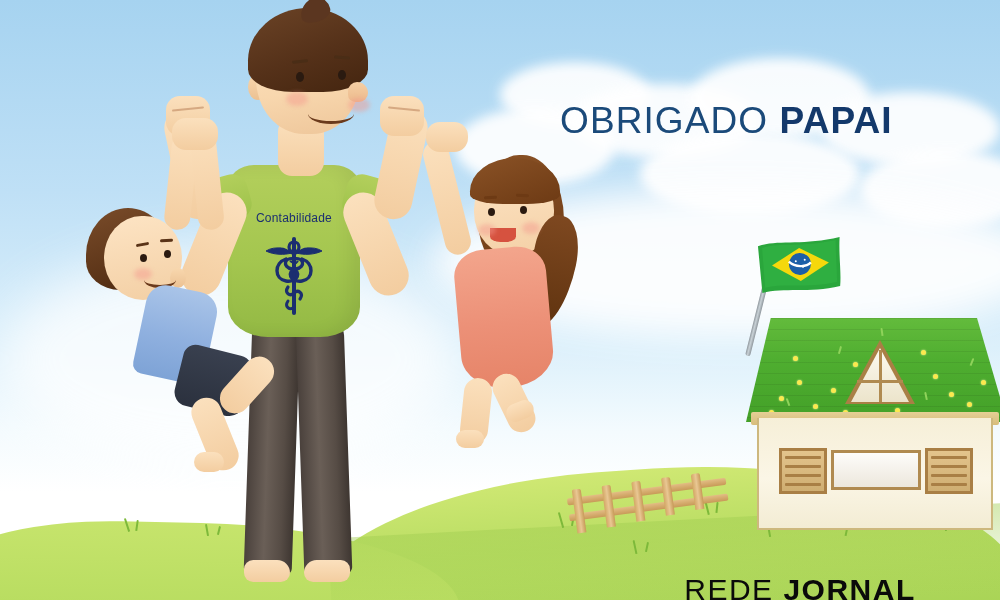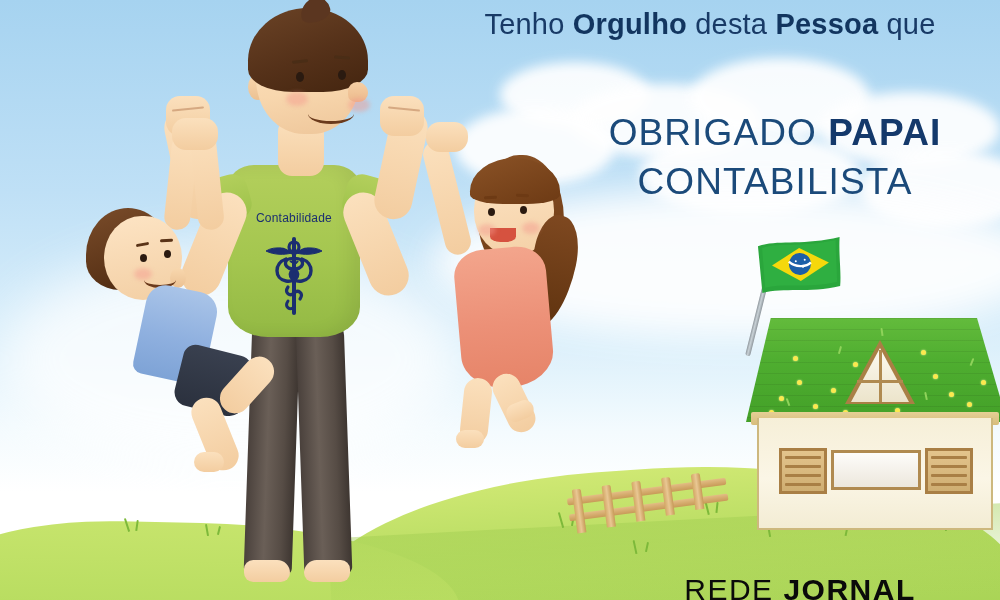--- a/index.html
+++ b/index.html
@@ -195,22 +195,22 @@
   }
 
   
   #headline {
     position:absolute; left:430px; top:6px; width:560px;
     text-align:center; color:#183a66;
     font-size:29px; line-height:36px; letter-spacing:.2px;
   }
   #headline b { font-weight:bold; color:#12355f; }
   #subhead {
-    position:absolute; left:560px; top:108px; width:430px;
-    text-align:center; color:#1b4a7a;
+    position:absolute; left:560px; top:96px; width:430px;
+    color:#1b4a7a;
     font-size:37px; line-height:49px; letter-spacing:1.1px;
   }
   #subhead b { font-weight:bold; color:#14396b; }
   #brand {
     position:absolute; left:600px; top:574px; width:400px;
     text-align:center; color:#0a0a0a;
     font-size:30px; line-height:32px; letter-spacing:1.5px;
     font-weight:400;
   }
   #brand b { font-weight:bold; }
@@ -410,29 +410,25 @@
     <div class="blush" style="left:418px;top:224px;width:18px;height:12px;"></div>
     <div class="blush" style="left:462px;top:222px;width:18px;height:12px;"></div>
     <div class="girl-dress"></div>
     <div class="limb skin" style="left:402px;top:378px;width:28px;height:66px;transform:rotate(6deg);"></div>
     <div class="limb skin" style="left:440px;top:372px;width:28px;height:62px;transform:rotate(-26deg);"></div>
     <div class="limb skin" style="left:396px;top:430px;width:28px;height:18px;border-radius:12px;"></div>
     <div class="limb skin" style="left:446px;top:402px;width:28px;height:18px;border-radius:12px;transform:rotate(-22deg);"></div>
   </div>
 
   <div id="headline">
-    <div>
-      <span>Tenho </span><b>Orgulho</b><span> desta </span><b>Pessoa</b><span> que</span>
-    </div>
   </div>
 
   <div id="subhead">
     <div>
       <span>OBRIGADO </span><b>PAPAI</b>
     </div>
-    <div>CONTABILISTA</div>
   </div>
 
   <div id="brand">
     <span>REDE </span><b>JORNAL</b>
   </div>
 
 </div>
 
 </body></html>

